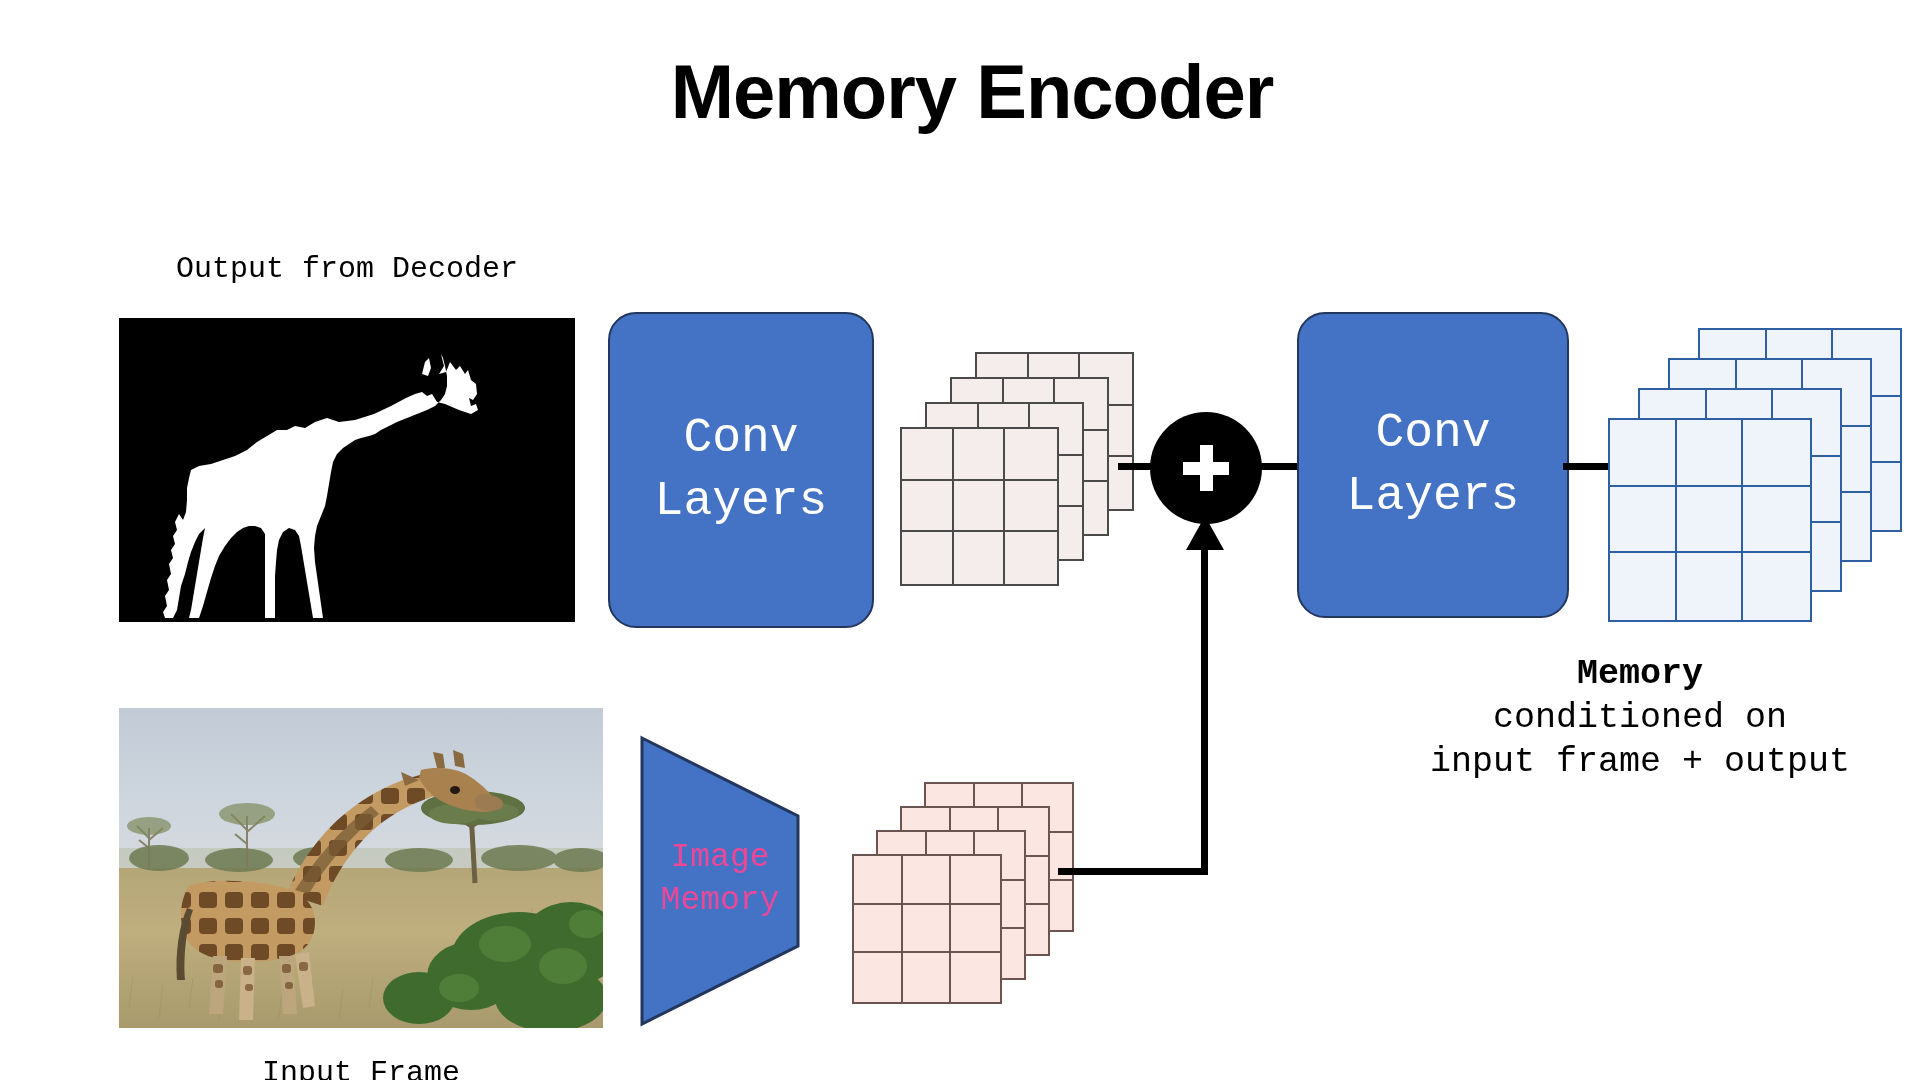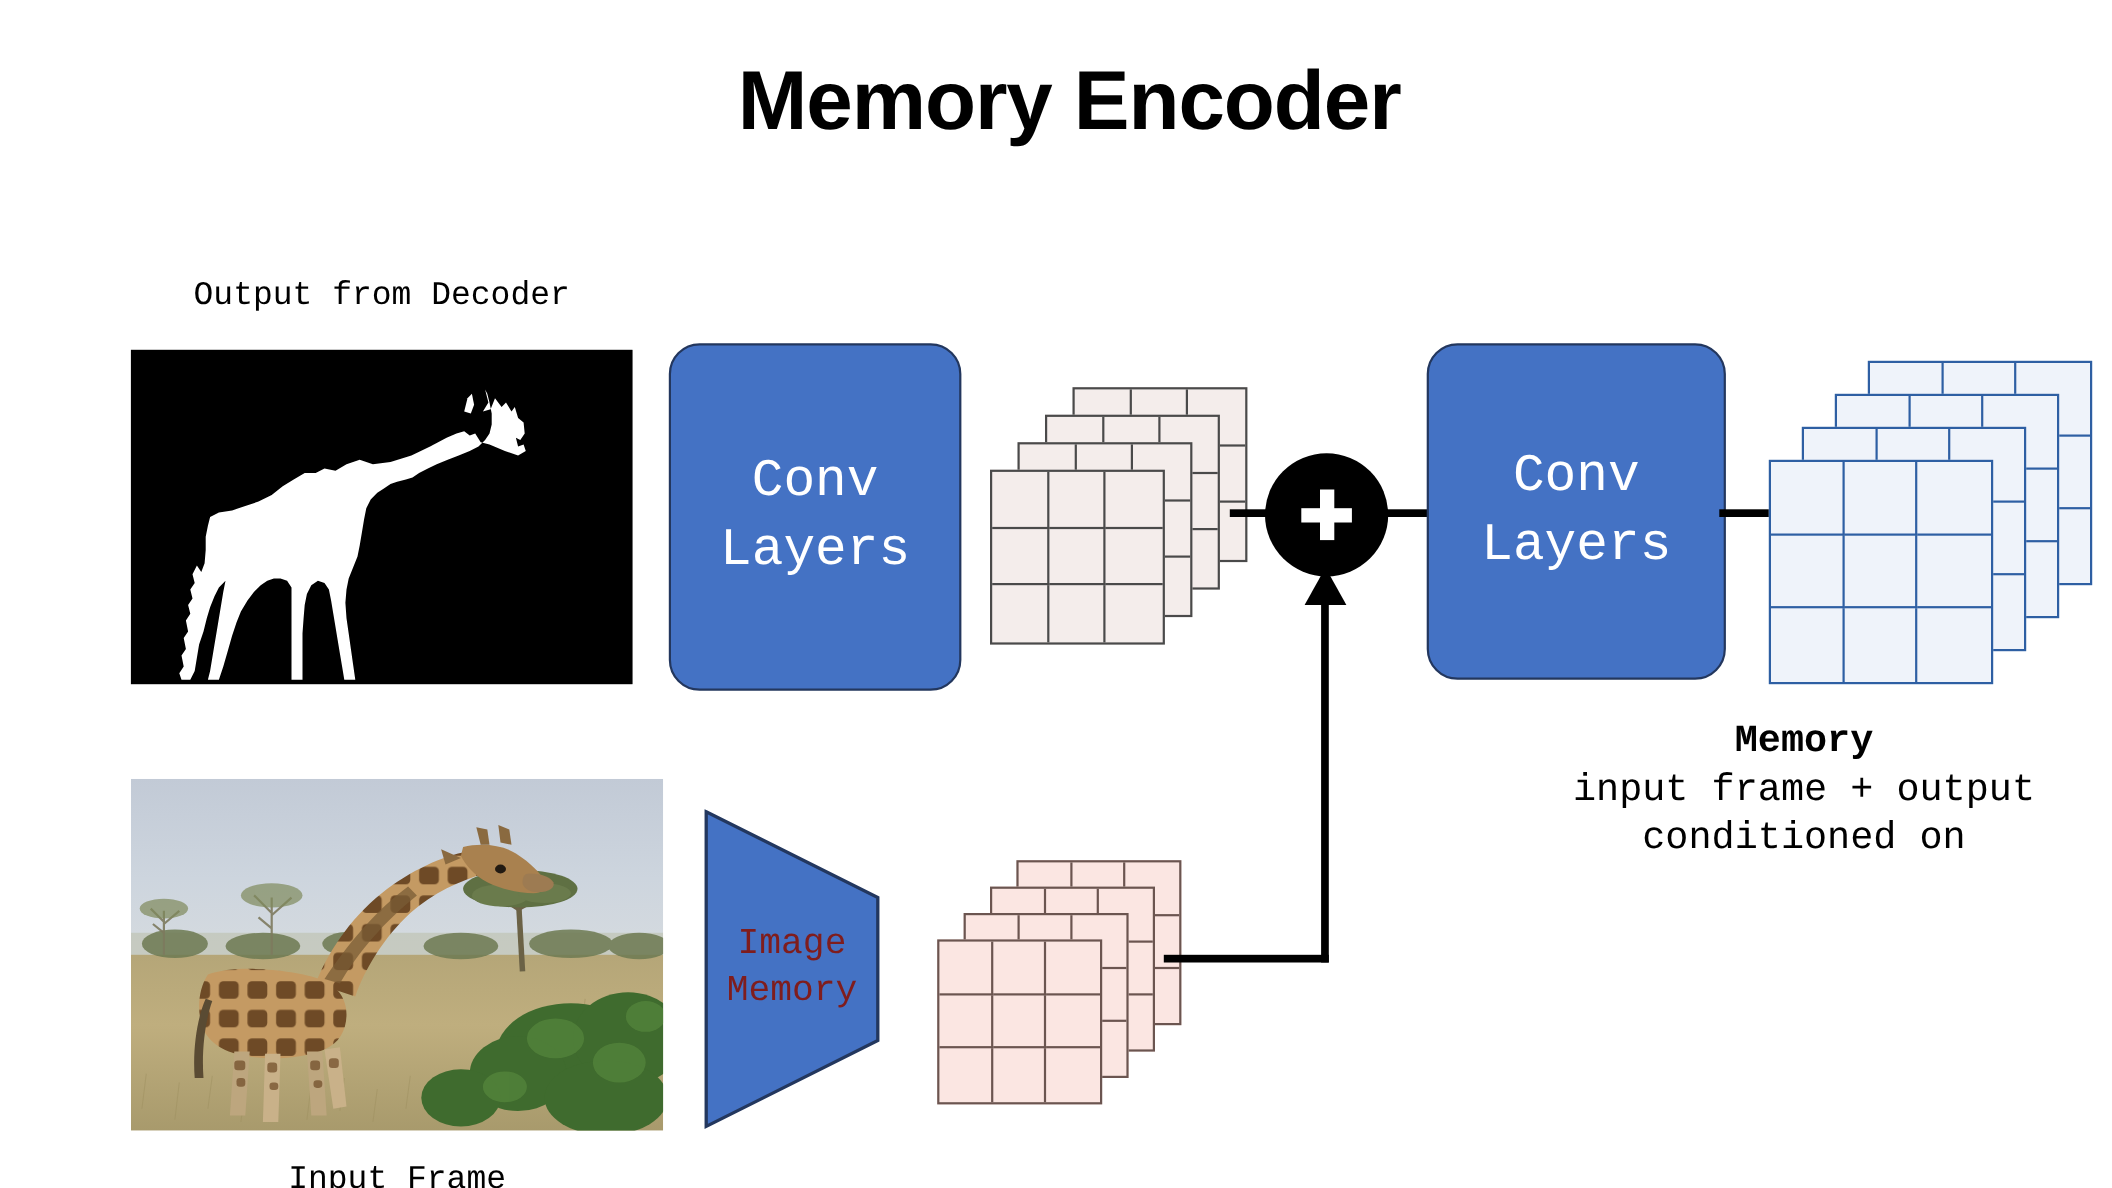--- a/index.html
+++ b/index.html
@@ -23,21 +23,21 @@
   .convbox{
     background:#4472C4;border:2px solid #23375e;border-radius:28px;
     display:flex;flex-direction:column;align-items:center;justify-content:center;
     color:#ffffff;font-size:48px;line-height:1.32;
   }
 
   
   .trapwrap{display:flex;align-items:center;justify-content:center;}
   .trapwrap svg{position:absolute;left:0;top:0;}
   .traplabel{
-    position:relative;color:#7f1d1d;font-size:33px;line-height:1.3;text-align:center;
+    position:relative;color:#ec4899;font-size:33px;line-height:1.3;text-align:center;
     margin-right:26px;
   }
 
   
   .stack{position:absolute;}
   .sheet{position:absolute;display:grid;grid-template-columns:1fr 1fr 1fr;
          grid-template-rows:1fr 1fr 1fr;}
   .sheet > i{display:block;border-right:0;border-bottom:0;}
 
   
@@ -324,22 +324,22 @@
       <i style="border-right:2px solid #2E5FA3;border-bottom:2px solid #2E5FA3;"></i>
       <i style="border-bottom:2px solid #2E5FA3;"></i>
     <i style="border-right:2px solid #2E5FA3;"></i>
       <i style="border-right:2px solid #2E5FA3;"></i>
       <i></i>
   </div>
 </div>
 
 <div class="abs" id="memcap" style="left:1380px;top:652px;width:520px;">
   <div><b>Memory</b></div>
+  <div>conditioned on</div>
   <div>input frame + output</div>
-  <div>conditioned on</div>
 </div>
 
 <div class="abs trapwrap" id="image-encoder" style="left:640px;top:730px;width:186px;height:300px;">
   <svg width="186" height="300" viewBox="0 0 186 300">
     <polygon points="2,8 158,86 158,216 2,294" fill="#4472C4" stroke="#23375e" stroke-width="3"></polygon>
   </svg>
   <div class="traplabel">
     <div>Image</div>
     <div>Memory</div>
   </div>

